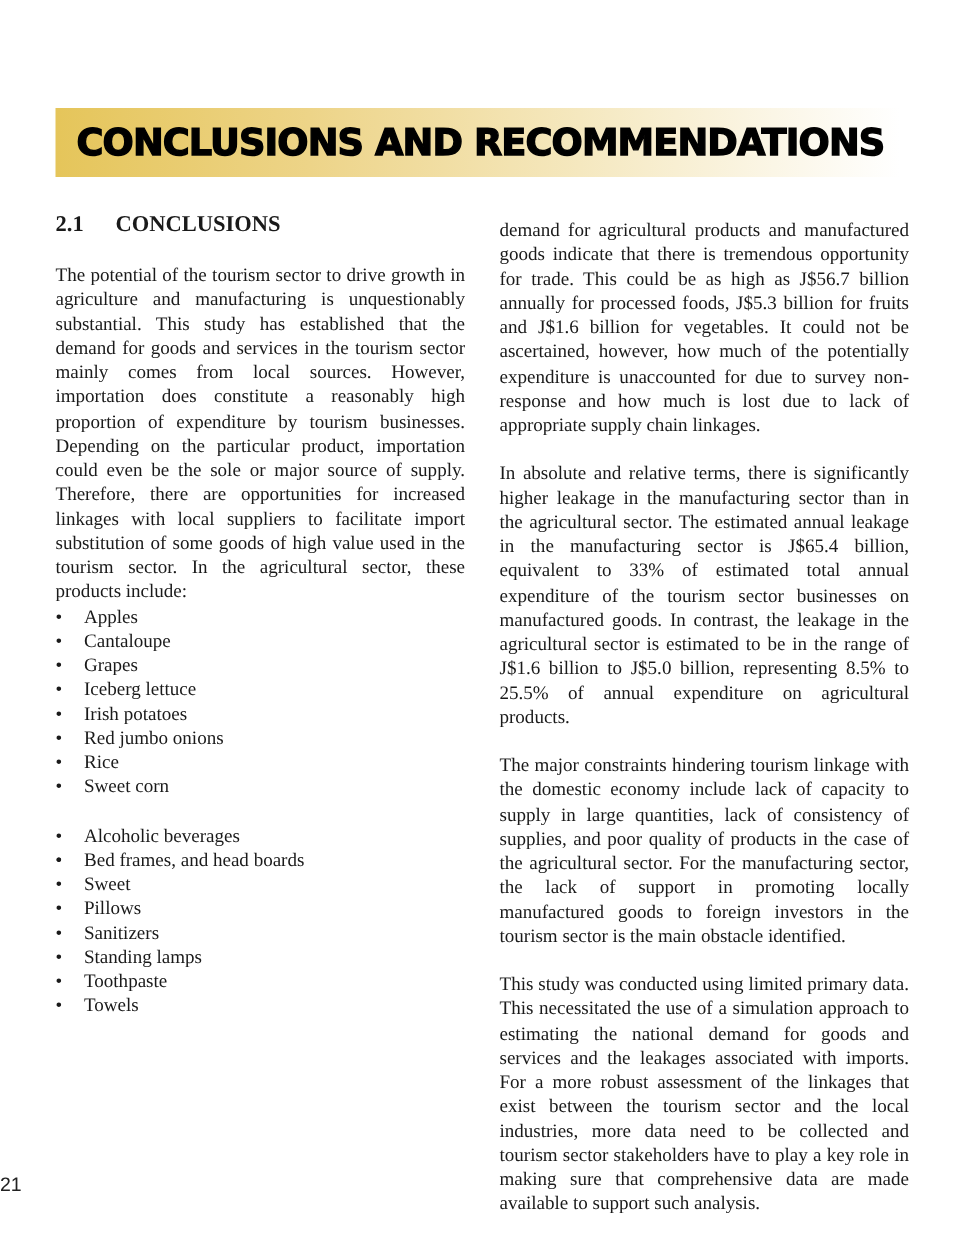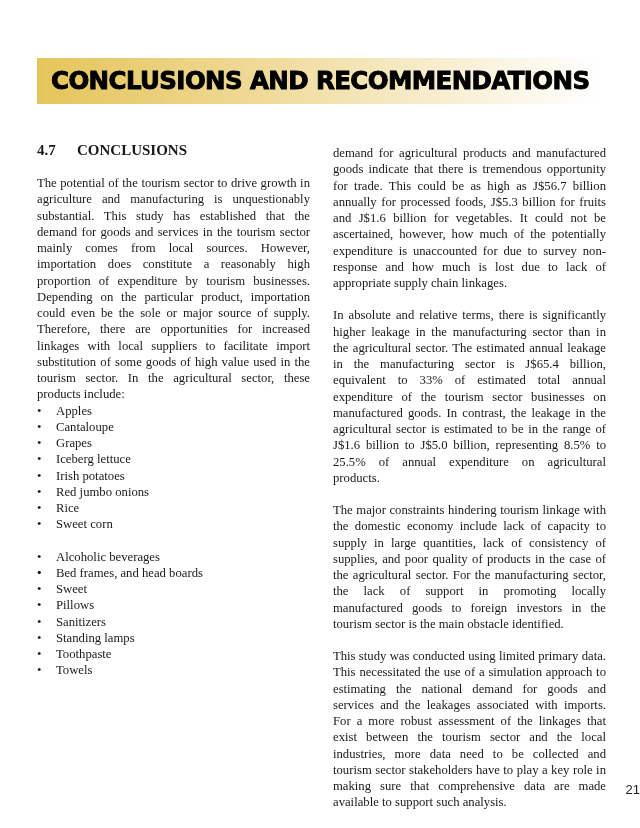--- a/index.html
+++ b/index.html
@@ -11,21 +11,21 @@
       width: 640px;
       height: 828px;
       position: relative;
       overflow: hidden;
       font-family: "Liberation Serif", "DejaVu Serif", serif;
       color: #1a1a1a;
     }
     .banner {
       position: absolute;
       left: 37px;
-      top: 58px;
+      top: 72px;
       width: 563px;
       height: 46px;
       background: linear-gradient(90deg, #e5c55a 0%, #edd488 30%, #f5e8bf 62%, #fbf6e6 85%, #ffffff 100%);
       text-align: center;
     }
     .banner-title {
       position: absolute;
       left: 14px;
       top: 7px;
       margin: 0;
@@ -77,36 +77,36 @@
     ul.bullets li .bullet {
       position: absolute;
       left: 0;
       top: 0;
     }
     .page-number {
       position: absolute;
       left: 0;
       width: 640px;
       top: 782px;
-      text-align: right;
+      text-align: left;
       font-family: "Liberation Sans", "DejaVu Sans", sans-serif;
       font-size: 13px;
       color: #222;
     }
   </style>
 </head>
 <body>
 
 <div class="banner">
   <h1 class="banner-title">CONCLUSIONS AND RECOMMENDATIONS</h1>
 </div>
 
 <div class="col col-left">
   <h2 class="section-heading">
-    <span class="num">4.7</span><span>CONCLUSIONS</span>
+    <span class="num">2.1</span><span>CONCLUSIONS</span>
   </h2>
 
   <p class="tight">The potential of the tourism sector to drive growth in agriculture and manufacturing is unquestionably substantial. This study has established that the demand for goods and services in the tourism sector mainly comes from local sources. However, importation does constitute a reasonably high proportion of expenditure by tourism businesses. Depending on the particular product, importation could even be the sole or major source of supply. Therefore, there are opportunities for increased linkages with local suppliers to facilitate import substitution of some goods of high value used in the tourism sector. In the agricultural sector, these products include:</p>
 
   <ul class="bullets">
     <li><span class="bullet">•</span><span>Apples</span></li>
     <li><span class="bullet">•</span><span>Cantaloupe</span></li>
     <li><span class="bullet">•</span><span>Grapes</span></li>
     <li><span class="bullet">•</span><span>Iceberg lettuce</span></li>
     <li><span class="bullet">•</span><span>Irish potatoes</span></li>

